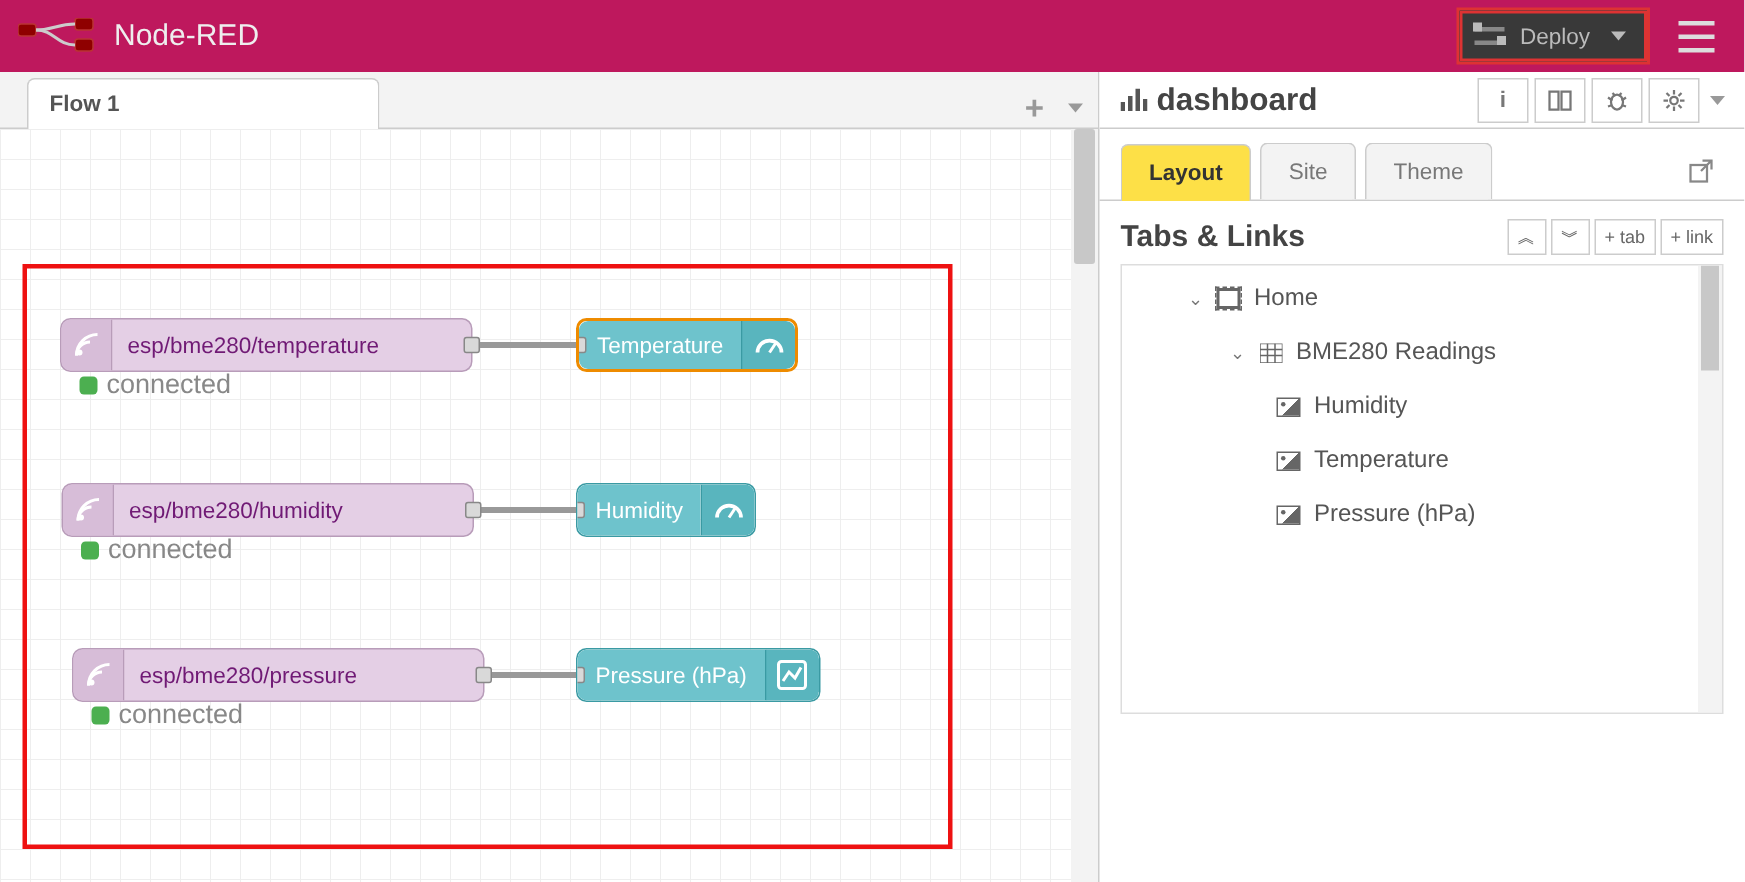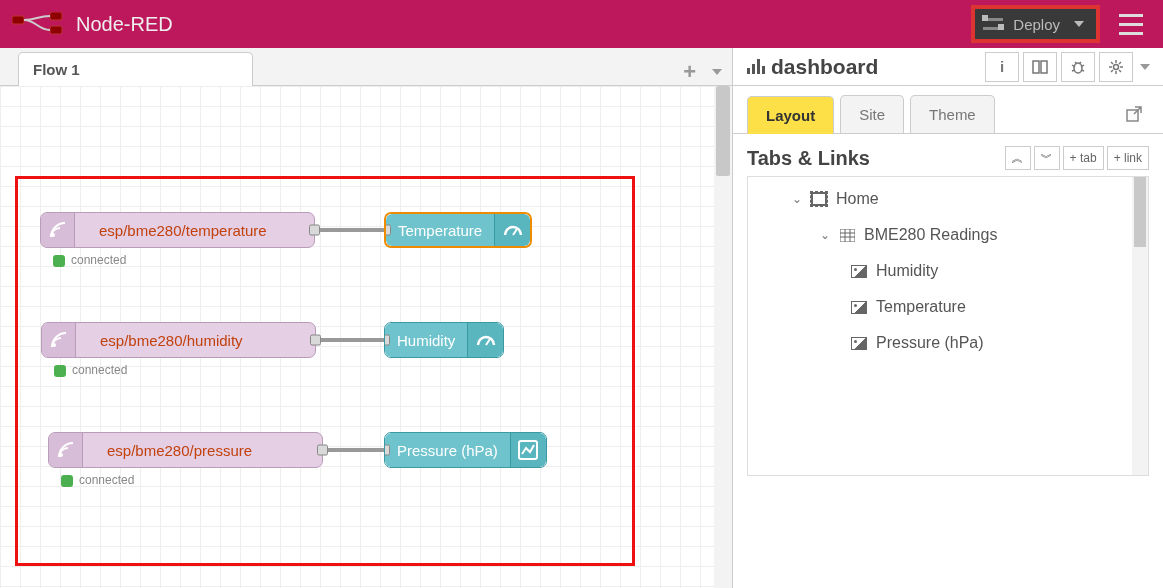--- a/index.html
+++ b/index.html
@@ -36,29 +36,29 @@
 .canvas{position:absolute;left:0;top:0;right:18px;bottom:0;background-image:linear-gradient(#eee 1px,transparent 1px),linear-gradient(90deg,#eee 1px,transparent 1px);background-size:20px 20px;background-position:0 0}
 .vscroll{position:absolute;right:0;top:0;width:18px;bottom:0;background:#f3f3f3}
 .vscroll .thumb{position:absolute;top:0;left:2px;width:14px;height:90px;background:#c8c8c8;border-radius:2px}
 .red-box{position:absolute;left:15px;top:90px;width:620px;height:390px;border:3px solid #e11}
 
 
 .node{position:absolute;height:36px;border-radius:7px;display:flex;align-items:center;font-size:15px}
 .node.mqtt{background:#e4cfe5;border:1px solid #b89cb9;width:275px}
 .node .icon-box{width:34px;height:100%;border-radius:6px 0 0 6px;display:flex;align-items:center;justify-content:center}
 .mqtt .icon-box{background:#d7bdd8;border-right:1px solid #b89cb9}
-.node .label{flex:1;padding:0 24px;color:#c2410c}
+.node .label{flex:1;padding:0 10px;color:#701a75}
 .node.dash{border:1px solid #3a9aa3}
 .node.dash.selected{border:2px solid #ee8b00}
 .dash .body{background:#6ec3cc;height:100%;display:flex;align-items:center;padding:0 12px;color:#fff;font-size:15px}
 .dash .icon-box{background:#59b5be;border-left:1px solid #3a9aa3;width:36px;border-radius:0 6px 6px 0}
 .port{width:11px;height:11px;background:#d9d9d9;border:1px solid #888;border-radius:2px;position:absolute;top:50%;transform:translateY(-50%)}
 .port.out{right:-6px}
 .port.in{left:-6px}
-.status{position:absolute;left:12px;bottom:-20px;display:flex;align-items:flex-end;font-size:12px;color:#888}
+.status{position:absolute;left:12px;bottom:-20px;display:flex;align-items:center;font-size:18px;color:#888}
 .status .dot{width:12px;height:12px;background:#4caf50;border-radius:3px;margin-right:6px}
 .wire{position:absolute;height:4px;background:#999}
 
 
 .sb-header{height:38px;border-bottom:1px solid #ccc;display:flex;align-items:center;padding:0 6px 0 14px;background:#fff}
 .sb-title{font-size:21px;font-weight:bold;color:#444;display:flex;align-items:center}
 .sb-title svg{margin-right:6px}
 .sb-header-spacer{flex:1}
 .sb-icon-btn{width:34px;height:30px;border:1px solid #ccc;background:#fff;display:flex;align-items:center;justify-content:center;margin-left:4px;color:#777;cursor:pointer;font-size:15px}
 .sb-caret{width:24px;display:flex;align-items:center;justify-content:center;cursor:pointer}

